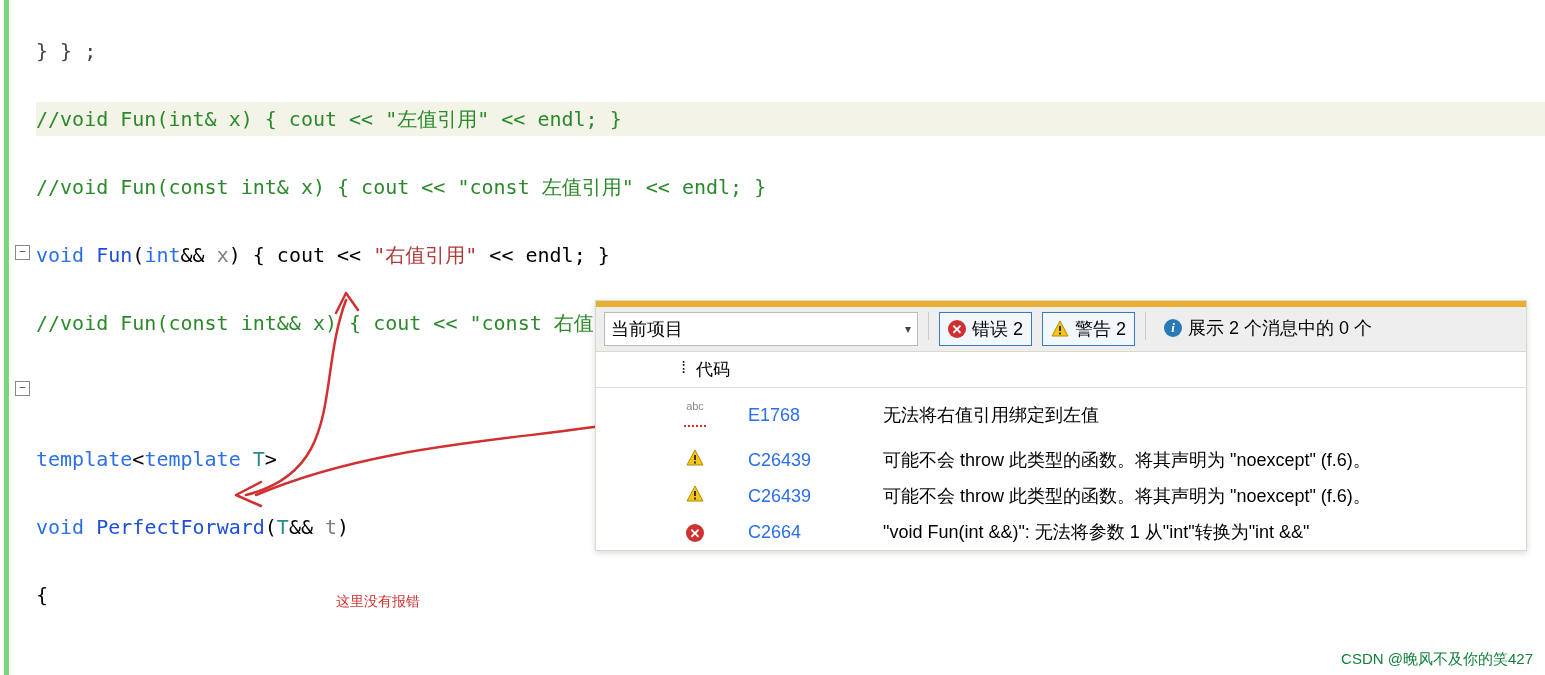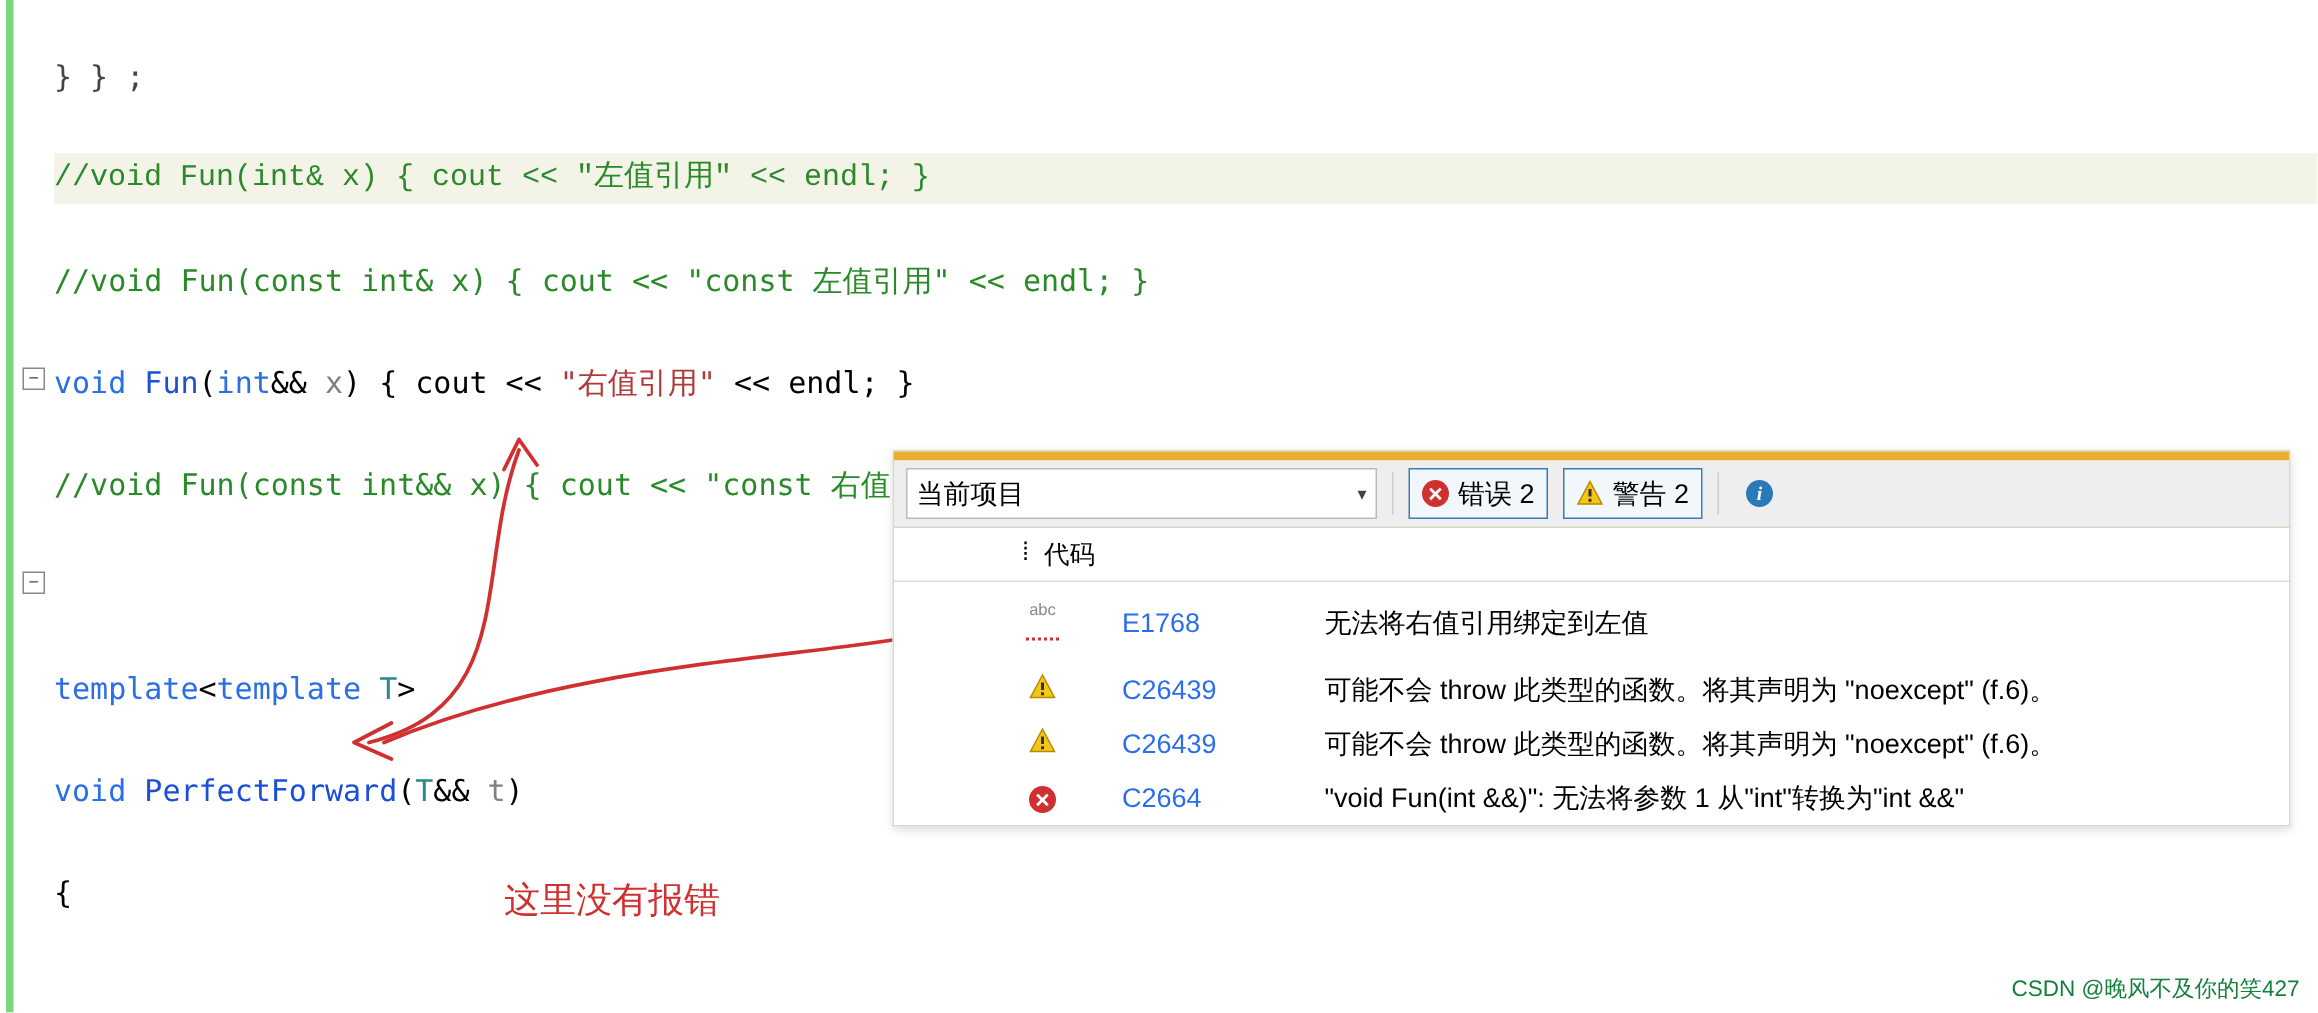--- a/index.html
+++ b/index.html
@@ -44,33 +44,33 @@
     background:#fff;
   }
   .code {
     padding-top: 0;
     line-height: 34px;
     white-space: pre;
     flex: 1;
     position:relative;
   }
   .line { height:34px; }
-  .hl-line { background:#f3f3e8;font-family:Liberation Mono, monospace; }
+  .hl-line { background:#f3f3e8; }
   .comment { color:#2a8a2a; }
   .kw { color:#2a6ee8; }
   .type { color:#2a8a8a; }
   .str { color:#b03a3a; }
   .fn { color:#1d4ed8; }
   .param { color:#808080; }
   .punc { color:#444; }
   .annot {
     position:absolute;
     color:#d03030;
     font-family:"Microsoft YaHei",sans-serif;
-    font-size:24px;
+    font-size:14px;
   }
   svg.overlay {
     position:absolute;
     left:0; top:0;
     pointer-events:none;
   }
 
   
   .panel {
     position:absolute;
@@ -82,21 +82,20 @@
     box-shadow:0 2px 6px rgba(0,0,0,0.15);
     border:1px solid #d9d9c8;
     z-index:5;
   }
   .panel-top {
     height:6px;
     background: linear-gradient(#e8b030,#e8b030);
   }
   .toolbar {
     display:flex;
-    align-items:center;
     gap:10px;
     padding:5px 8px;
     background:#eeeeee;
     border-bottom:1px solid #d9d9c8;
   }
   .dropdown {
     display:flex;
     align-items:center;
     justify-content:space-between;
     background:#fff;
@@ -230,20 +229,21 @@
             <polygon points="9,1 17,16 1,16" fill="#f5c518" stroke="#b58a00" stroke-width="1"></polygon>
             <rect x="8" y="6" width="2" height="5" fill="#333"></rect>
             <rect x="8" y="12.5" width="2" height="2" fill="#333"></rect>
           </svg>
       </span>
       <span>警告 2</span>
     </div>
     <div class="vsep"></div>
     <div class="tbtn" style="border:none;background:none">
       <span class="ic ic-info">i</span>
+      <span>展示 2 个消息中的 0 个</span>
     </div>
   </div>
   <div class="tbl-head">
     <div class="col-icon"></div>
     <div class="col-icon2" style="text-align:right;padding-right:6px;">⁞</div>
     <div class="col-code">代码</div>
   </div>
   <div id="rows">
       <div class="tbl-row">
         <div class="col-icon"></div>

